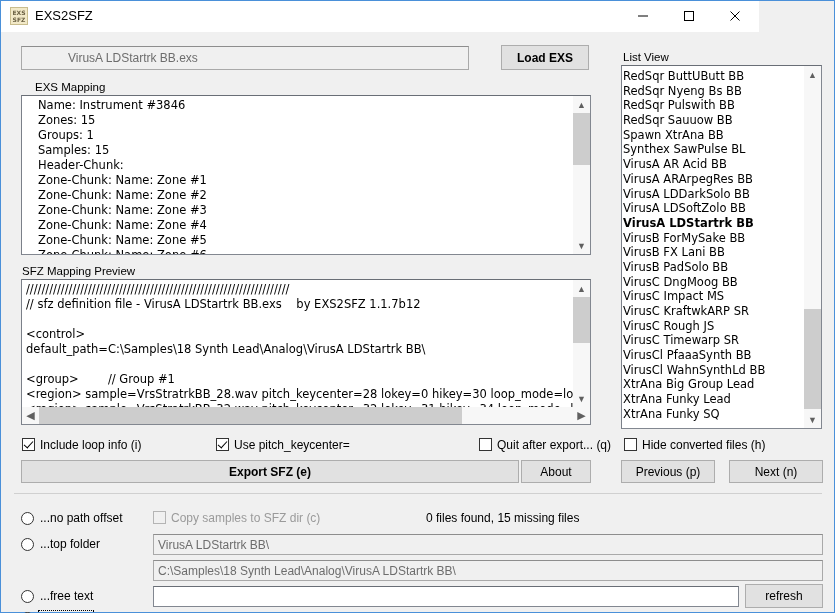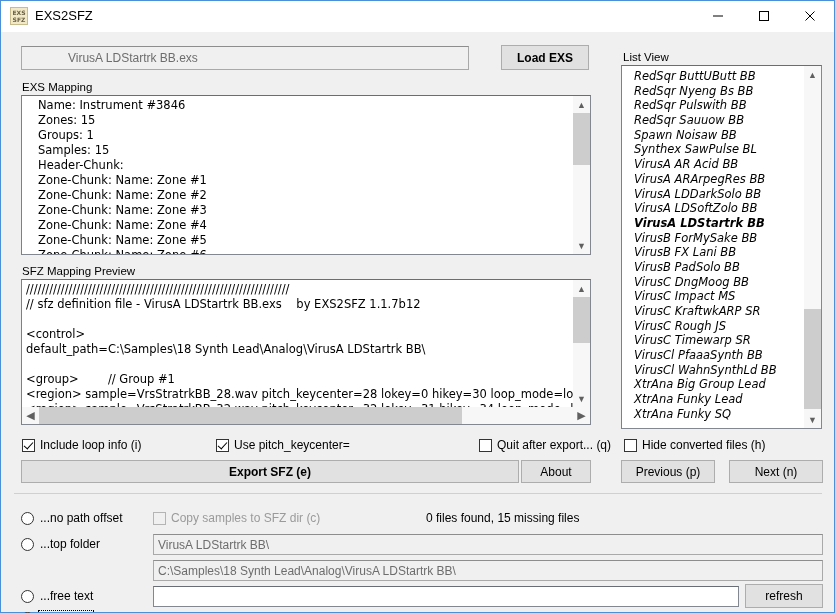--- a/index.html
+++ b/index.html
@@ -23,21 +23,21 @@
     width: 835px; height: 613px;
     box-sizing: border-box;
     border: 1px solid #4a90d9;
     background: #f0f0f0;
   }
 
   
   #titlebar {
     position: absolute;
     left: 0; top: 0;
-    width: 833px; height: 30px;
+    width: 758px; height: 30px;
     background: #ffffff;
     border-bottom: 1px solid #ffffff;
   }
   #app-icon {
     position: absolute;
     left: 9px; top: 6px;
     width: 18px; height: 18px;
     background: #f2e9c8;
     border: 1px solid #c9bd8e;
     box-sizing: border-box;
@@ -199,30 +199,29 @@
     font-size: 11.5px;
     color: #000000;
     overflow: hidden;
     height: 358px;
   }
   .list-item {
     height: 14.7px;
     line-height: 14.7px;
     white-space: nowrap;
     cursor: default;
-    padding-left: 11px;
-    font-style: italic;
+    padding-left: 0;
   }
   .list-item.selected { font-weight: bold; }
 
   
   .chk {
     position: absolute;
     display: flex;
-    align-items: center;
+    align-items: flex-start;
     font-size: 12px;
     color: #000000;
     cursor: default;
     white-space: nowrap;
   }
   .chk .box {
     width: 13px; height: 13px;
     box-sizing: border-box;
     border: 1px solid #333333;
     background: #ffffff;
@@ -316,21 +315,21 @@
           <line x1="1.5" y1="1.5" x2="10.5" y2="10.5" stroke="#000" stroke-width="1"></line>
           <line x1="10.5" y1="1.5" x2="1.5" y2="10.5" stroke="#000" stroke-width="1"></line>
         </svg>
     </button>
   </div>
 
   <div class="readonly-field" style="left:20px; top:45px; width:448px; height:24px;padding-left:46px;">VirusA LDStartrk BB.exs</div>
 
   <div class="btn bold" style="left:500px; top:44px; width:88px; height:25px;">Load EXS</div>
 
-  <div class="grouplabel" style="left:21px; top:80px;">EXS Mapping</div>
+  <div class="grouplabel" style="left:34px; top:80px;">EXS Mapping</div>
 
   <div class="sunken" style="left:20px; top:94px; width:570px; height:160px;">
     <div class="textpane" id="exs-text" style="left:0; top:0; width:552px; height:158px;padding-left:16px;">Name: Instrument #3846
 Zones: 15
 Groups: 1
 Samples: 15
 Header-Chunk:
 Zone-Chunk: Name: Zone #1
 Zone-Chunk: Name: Zone #2
 Zone-Chunk: Name: Zone #3
@@ -378,21 +377,21 @@
       <div class="sb-arrow" style="left:0; top:0;">▲</div>
       <div class="sb-thumb-v" style="top:243px; height:100px;"></div>
       <div class="sb-arrow" style="left:0; bottom:0;">▼</div>
     </div>
   </div>
   <div id="listview-items">
       <div class="list-item">RedSqr ButtUButt BB</div>
       <div class="list-item">RedSqr Nyeng Bs BB</div>
       <div class="list-item">RedSqr Pulswith BB</div>
       <div class="list-item">RedSqr Sauuow BB</div>
-      <div class="list-item">Spawn Noisaw BB</div>
+      <div class="list-item">Spawn XtrAna BB</div>
       <div class="list-item">Synthex SawPulse BL</div>
       <div class="list-item">VirusA AR Acid BB</div>
       <div class="list-item">VirusA ARArpegRes BB</div>
       <div class="list-item">VirusA LDDarkSolo BB</div>
       <div class="list-item">VirusA LDSoftZolo BB</div>
       <div class="list-item selected">VirusA LDStartrk BB</div>
       <div class="list-item">VirusB ForMySake BB</div>
       <div class="list-item">VirusB FX Lani BB</div>
       <div class="list-item">VirusB PadSolo BB</div>
       <div class="list-item">VirusC DngMoog BB</div>

